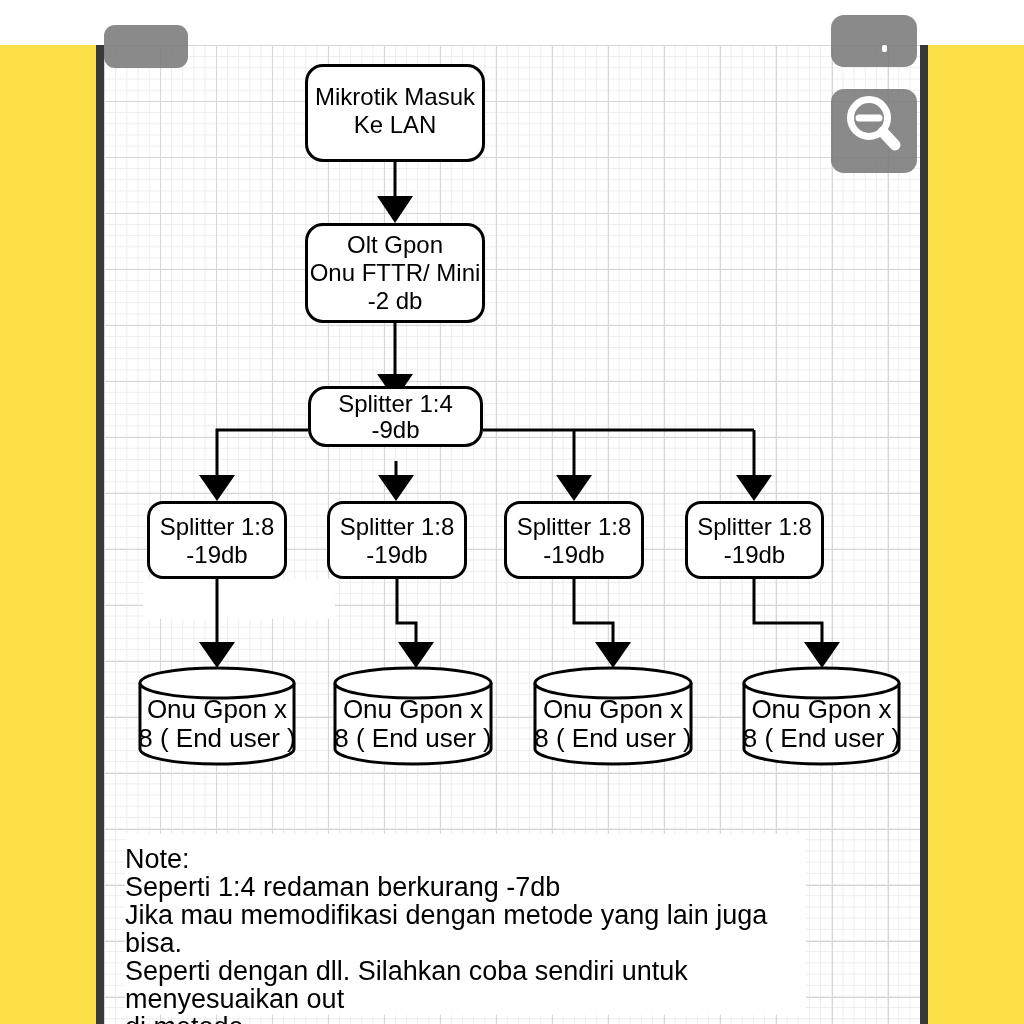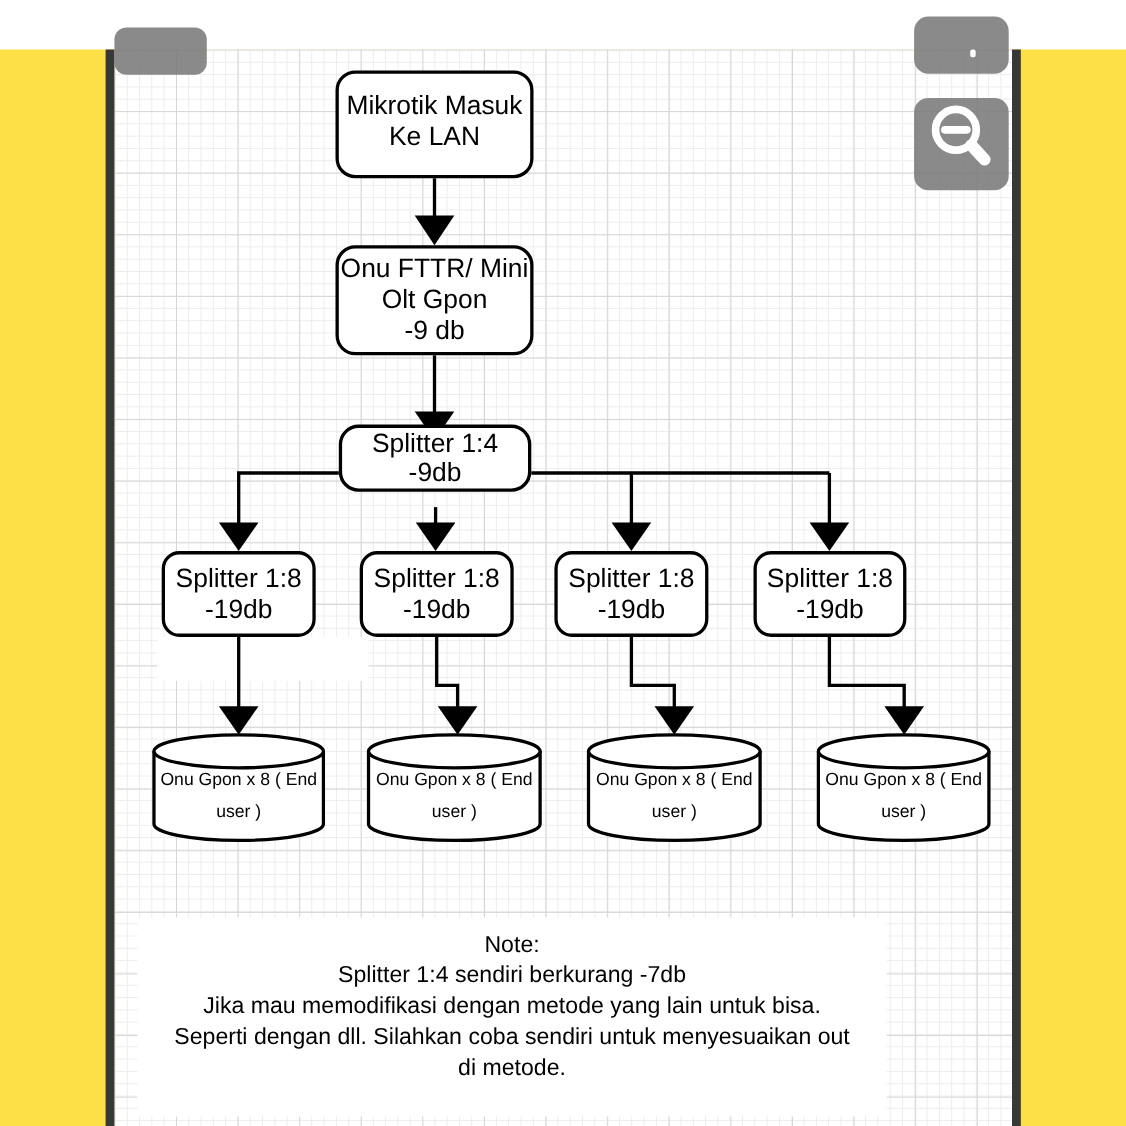--- a/index.html
+++ b/index.html
@@ -32,29 +32,29 @@
     position:absolute; background:#ffffff; border:3px solid #000;
     border-radius:18px; text-align:center; color:#000;
     font-size:24px; line-height:28px;
   }
   .node .ln { display:block; }
 
   .cyl { position:absolute; }
   .cyl svg { position:absolute; left:0; top:0; }
   .cyl .cyl-text {
     position:absolute; left:0; top:30px; width:100%;
-    text-align:center; font-size:16px; line-height:29px; color:#000;
+    text-align:center; font-size:26px; line-height:29px; color:#000;
   }
 
   .white-patch { position:absolute; background:#ffffff; }
 
   .note-box {
     position:absolute; left:125px; top:789px; width:681px; height:181px;
-    background:#ffffff; text-align:center; color:#000;
-    font-size:21px; line-height:28px; padding-top:11px;
+    background:#ffffff; text-align:left; color:#000;
+    font-size:27px; line-height:28px; padding-top:11px;
   }
 
   .speck { position:absolute; background:#fff; border-radius:2px; }
 </style>
 </head>
 <body>
 
 <div class="screen">
 
   <div class="paper"></div>
@@ -94,23 +94,23 @@
       <polygon points="804,597 840,597 822,623"></polygon>
     </g>
   </svg>
 
   <div class="node" style="left:305px; top:19px; width:180px; height:98px; padding-top:16px;">
     <span class="ln">Mikrotik Masuk</span>
     <span class="ln">Ke LAN</span>
   </div>
 
   <div class="node" style="left:305px; top:178px; width:180px; height:100px; padding-top:5px;">
+    <span class="ln">Olt Gpon</span>
     <span class="ln">Onu FTTR/ Mini</span>
-    <span class="ln">Olt Gpon</span>
-    <span class="ln">-9 db</span>
+    <span class="ln">-2 db</span>
   </div>
 
   <div class="node" style="left:308px; top:341px; width:175px; height:61px; padding-top:2px; line-height:26px;">
     <span class="ln">Splitter 1:4</span>
     <span class="ln">-9db</span>
   </div>
 
   <div class="node" style="left:147px; top:456px; width:140px; height:78px; padding-top:9px; border-radius:16px;">
     <span class="ln">Splitter 1:8</span>
     <span class="ln">-19db</span>
@@ -164,22 +164,22 @@
       <ellipse cx="80" cy="18" rx="78" ry="15" fill="#fff" stroke="#000" stroke-width="3"></ellipse>
     </svg>
     <div class="cyl-text">
       <span class="ln">Onu Gpon x 8</span>
       <span class="ln">( End user )</span>
     </div>
   </div>
 
   <div class="note-box">
     <div>Note:</div>
-    <div>Splitter 1:4 sendiri berkurang -7db</div>
-    <div>Jika mau memodifikasi dengan metode yang lain untuk bisa.</div>
+    <div>Seperti 1:4 redaman berkurang -7db</div>
+    <div>Jika mau memodifikasi dengan metode yang lain juga bisa.</div>
     <div>Seperti dengan dll. Silahkan coba sendiri untuk menyesuaikan out</div>
     <div>di metode.</div>
   </div>
 
   <div class="frame-bar left"></div>
   <div class="frame-bar right"></div>
 
   <div class="gray-btn" style="left:104px; top:-20px; width:84px; height:43px; border-radius:11px;"></div>
 
   <div class="gray-btn" style="left:831px; top:-30px; width:86px; height:52px;">

